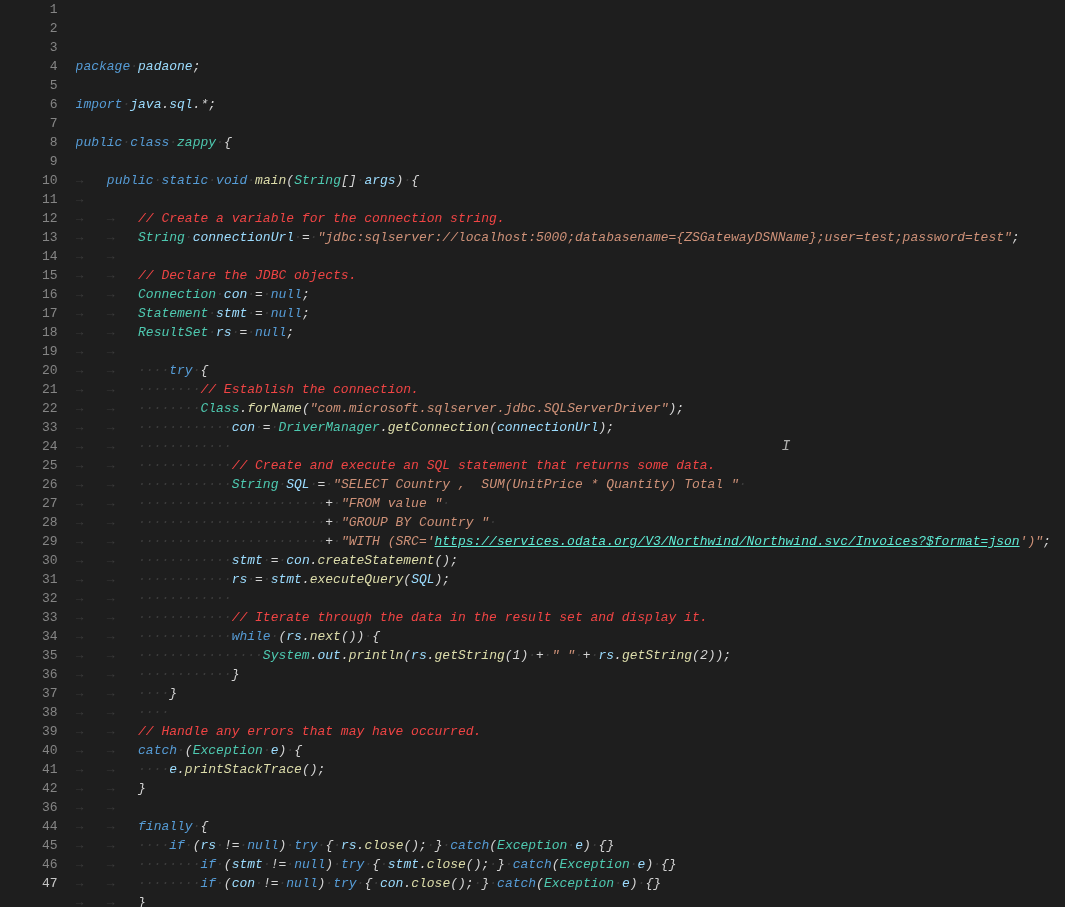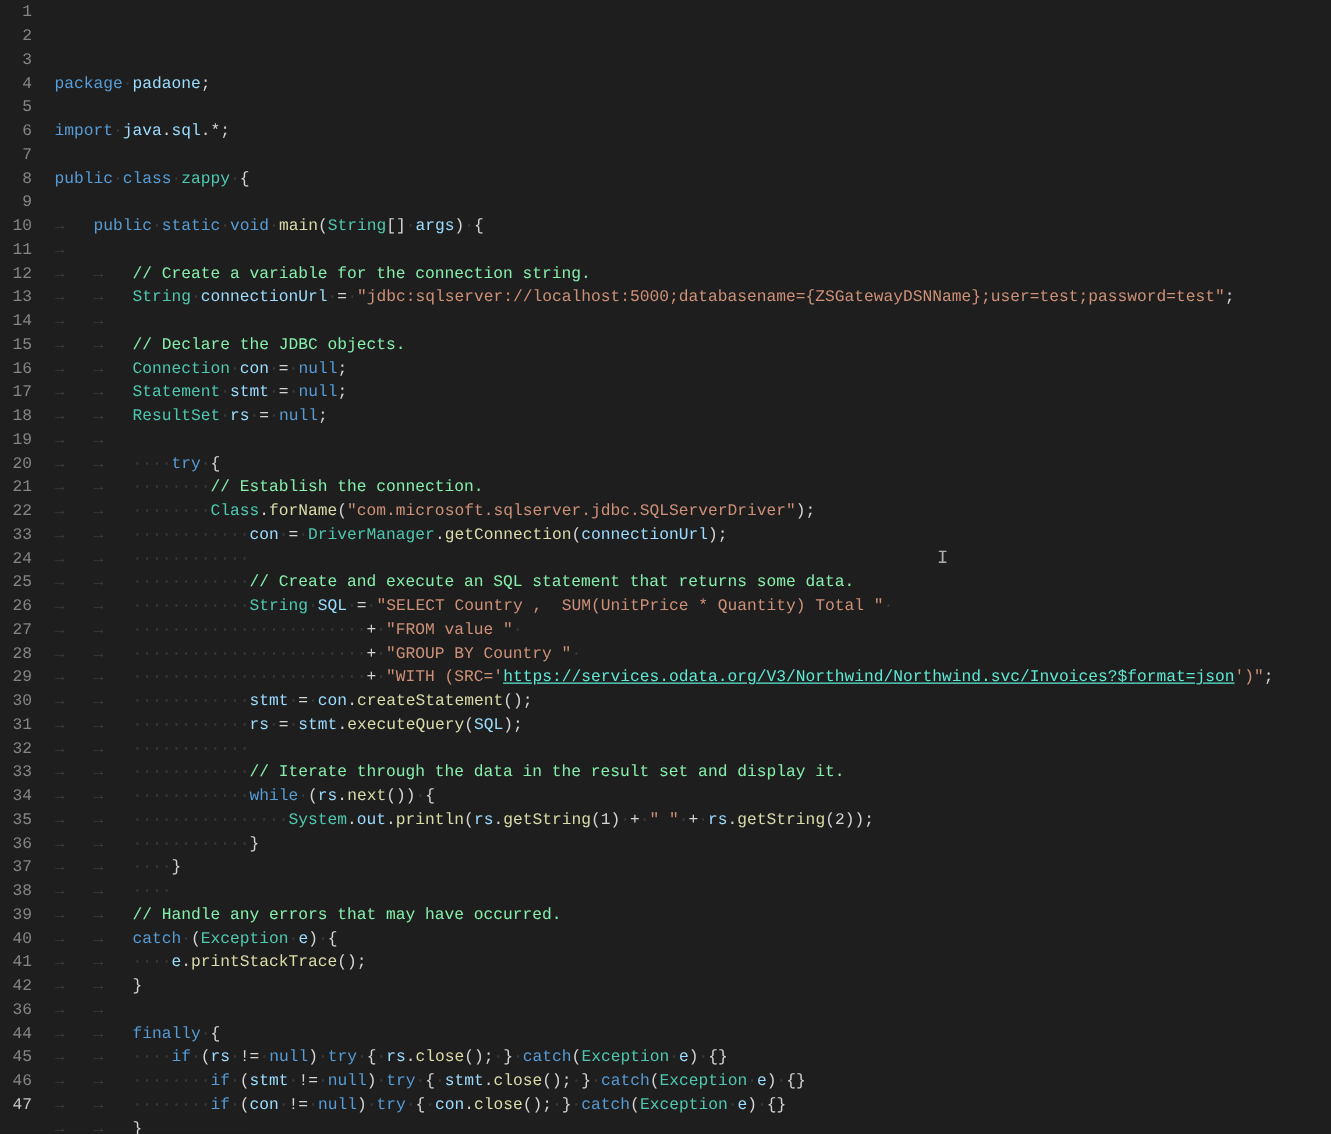--- a/index.html
+++ b/index.html
@@ -18,33 +18,34 @@
   }
   .gutter {
     background: #1e1e1e;
     color: #858585;
     text-align: right;
     padding: 0 18px 0 10px;
     user-select: none;
     flex-shrink: 0;
   }
   .gutter .ln { height: 19px; }
-  .gutter .ln.active { color: #c6c6c6; }
+  .gutter .ln.active { color: #c6c6c6; margin-left: 32px; }
   .code {
     flex: 1;
     position: relative;
     white-space: pre;
     overflow: auto;
+    font-style: italic;
   }
   .code .row { height: 19px; }
   .tok-kw   { color: #569cd6; }
   .tok-type { color: #4ec9b0; }
   .tok-fn   { color: #dcdcaa; }
   .tok-str  { color: #ce9178; }
-  .tok-cmt  { color: #86efac; }
+  .tok-cmt  { color: #ef4444; }
   .tok-var  { color: #9cdcfe; }
   .tok-punc { color: #d4d4d4; }
   .tok-const{ color: #569cd6; text-align: right; }
   .tok-link { color: #5eead4; text-decoration: underline; }
   .ws {
     color: #3b3b3b;
   }
   .cursor {
     position: absolute;
     left: 706px;

